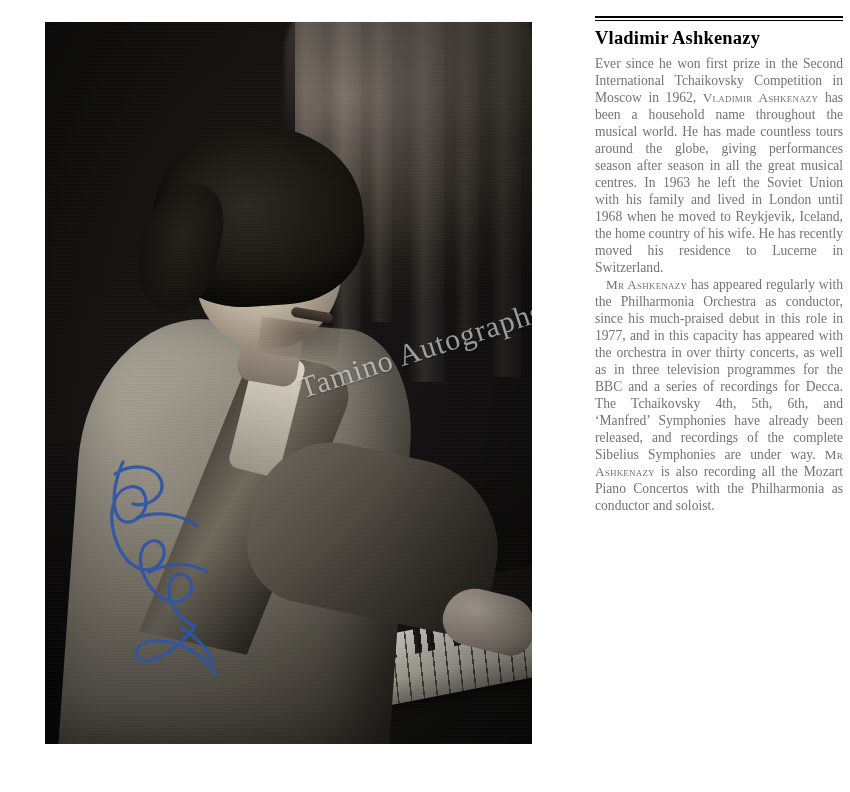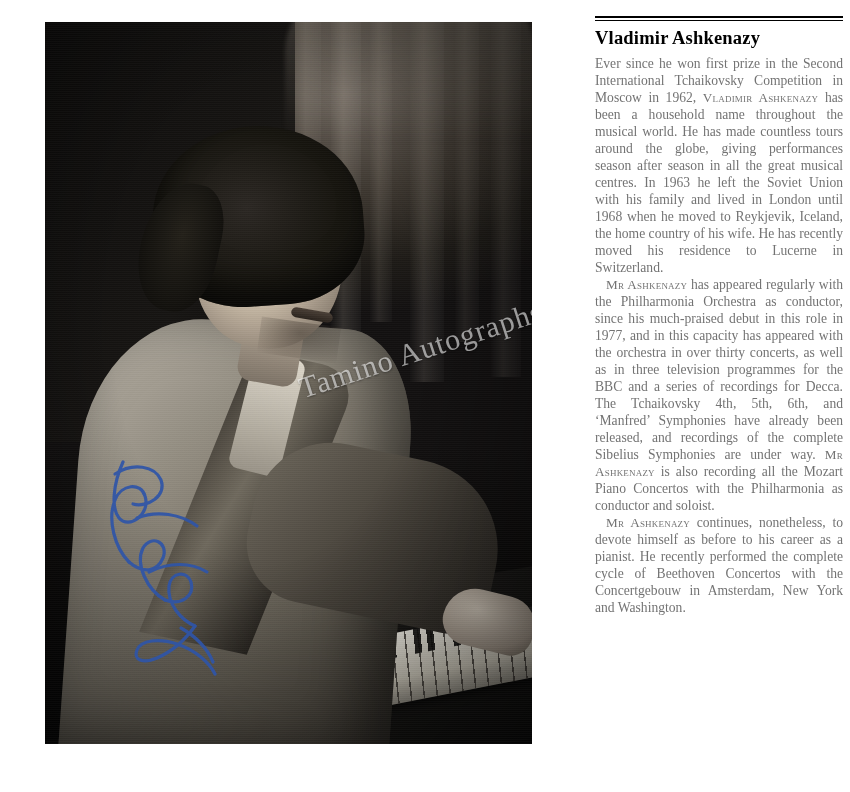--- a/index.html
+++ b/index.html
@@ -443,19 +443,16 @@
 
     <h1 id="article-title">Vladimir Ashkenazy</h1>
 
     <div id="article-body">
       <p>
         <span>Ever since he won first prize in the Second International Tchaikovsky Competition in Moscow in 1962, </span><span class="sc">Vladimir Ashkenazy</span><span> has been a household name throughout the musical world. He has made countless tours around the globe, giving performances season after season in all the great musical centres. In 1963 he left the Soviet Union with his family and lived in London until 1968 when he moved to Reykjevik, Iceland, the home country of his wife. He has recently moved his residence to Lucerne in Switzerland.</span>
       </p>
       <p>
         <span class="sc">Mr Ashkenazy</span><span> has appeared regularly with the Philharmonia Orchestra as conductor, since his much-praised debut in this role in 1977, and in this capacity has appeared with the orchestra in over thirty concerts, as well as in three television programmes for the BBC and a series of recordings for Decca. The Tchaikovsky 4th, 5th, 6th, and ‘Manfred’ Symphonies have already been released, and recordings of the complete Sibelius Symphonies are under way. </span><span class="sc">Mr Ashkenazy</span><span> is also recording all the Mozart Piano Concertos with the Philharmonia as conductor and soloist.</span>
       </p>
-      <p>
-        <span class="sc">Mr Ashkenazy</span><span> continues, nonetheless, to devote himself as before to his career as a pianist. He recently performed the complete cycle of Beethoven Concertos with the Concertgebouw in Amsterdam, New York and Washington.</span>
-      </p>
     </div>
   </div>
 
 </div>
 
 </body></html>

